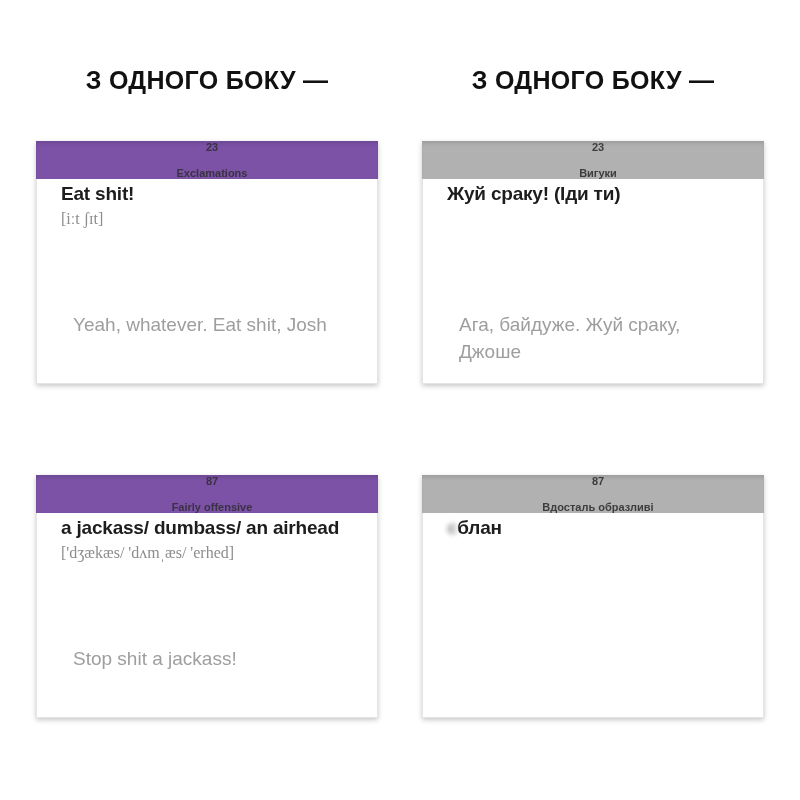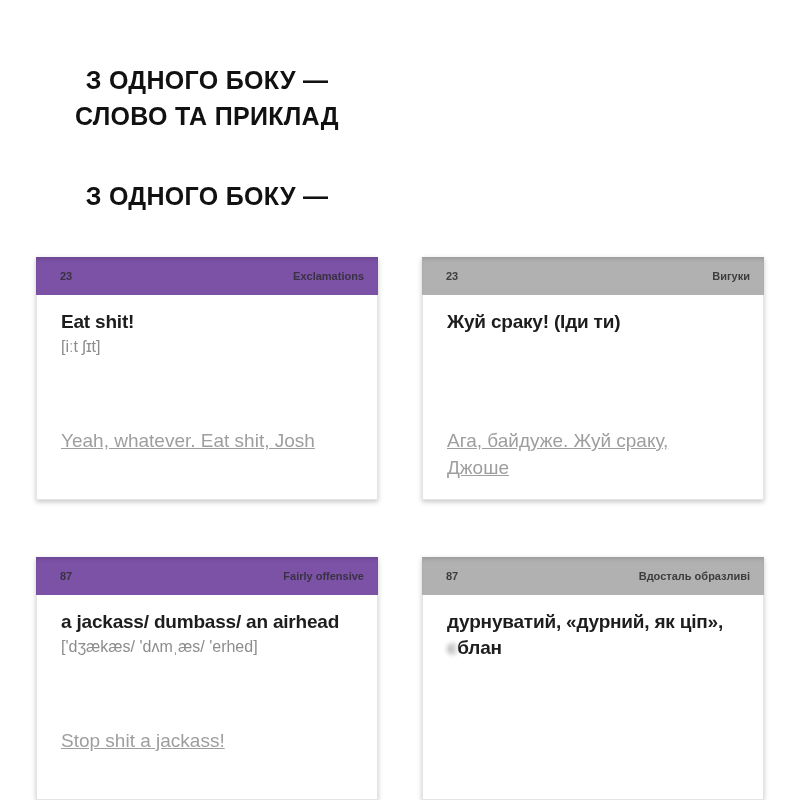--- a/index.html
+++ b/index.html
@@ -13,113 +13,111 @@
     height: 800px;
     background: var(--background, #ffffff);
     font-family: "Liberation Sans", sans-serif;
     overflow: hidden;
   }
   
   .headings-row {
     display: flex;
     gap: 44px;
     padding: 62px 36px 0 36px;
-    flex-direction: column;
   }
   .col-heading {
     margin: 0;
     width: 342px;
     text-align: center;
     font-size: 25px;
     line-height: 36px;
     font-weight: bold;
     letter-spacing: 0.3px;
     color: var(--heading-text, #111111);
   }
   .col-heading .hl { display: block; }
   
   .cards-row {
     display: flex;
     gap: 44px;
     padding: 0 36px;
   }
   .cards-row.first { margin-top: 43px; }
-  .cards-row.second { margin-top: 57px; }
+  .cards-row.second { margin-top: 91px; }
   .card {
     width: 342px;
     box-shadow: 0 2px 5px rgba(0,0,0,0.22);
     background: #ffffff;
   }
   .card-header {
     height: 38px;
     box-sizing: border-box;
     display: flex;
     align-items: center;
     justify-content: space-between;
     padding: 0 14px 0 24px;
     font-size: 11px;
     font-weight: 700;
     box-shadow: inset 0 4px 4px -2px rgba(0,0,0,0.13);
+    flex-direction: column;
   }
   .card.front .card-header {
     background: var(--card-front-accent, #7b52a6);
     color: var(--front-header-text, #3a3143);
   }
   .card.back .card-header {
     background: var(--card-back-accent, #b1b1b1);
     color: var(--back-header-text, #3d3d3d);
   }
   .card-body {
     position: relative;
     height: 205px;
     box-sizing: border-box;
     border: 1px solid #e4e4e4;
     border-top: none;
-    padding: 14px 10px 0 24px;
+    padding: 2px 10px 0 24px;
     background: #ffffff;
   }
   .word {
     font-size: 19px;
     line-height: 26px;
     font-weight: bold;
     letter-spacing: -0.2px;
     color: var(--word-text, #1d1d1d);
     white-space: pre-line;
   }
   .transcription {
     margin-top: 3px;
-    font-family: Liberation Sans, sans-serif;
+    font-family: Liberation Serif, serif;
     font-size: 16px;
     color: var(--transcription-text, #8c8c8c);
   }
   .example {
     position: absolute;
     top: 132px;
-    left: 24px;
+    left: 36px;
     right: 10px;
     font-size: 19px;
     line-height: 27px;
     color: var(--example-text, #9e9e9e);
     white-space: pre-line;
-    text-decoration: underline;
   }
   .censored {
     filter: blur(2.5px);
     opacity: 0.45;
   }
 </style>
 </head>
 <body>
 
 <div class="page">
 
   <div class="headings-row">
     <h2 class="col-heading">
       <span class="hl">З ОДНОГО БОКУ —</span>
-      <span class="hl">СЛОВО ТА ПРИКЛАД</span>
     </h2>
     <h2 class="col-heading">
       <span class="hl">З ОДНОГО БОКУ —</span>
     </h2>
   </div>
 
   <div class="cards-row first">
 
     <div class="card front">
       <div class="card-header">
@@ -161,21 +159,20 @@
         <div class="example"><span>Stop shit a jackass!</span><span class="censored"></span><span></span></div>
       </div>
     </div>
 
     <div class="card back">
       <div class="card-header">
         <span class="card-number">87</span>
         <span class="card-category">Вдосталь образливі</span>
       </div>
       <div class="card-body">
-        <div class="word"><span>дурнуватий, «дурний, як ціп»,
-</span><span class="censored">є</span><span>блан</span></div>
+        <div class="word"><span class="censored">є</span><span>блан</span></div>
         <div class="transcription"></div>
       </div>
     </div>
 
   </div>
 
 </div>
 
 </body></html>

